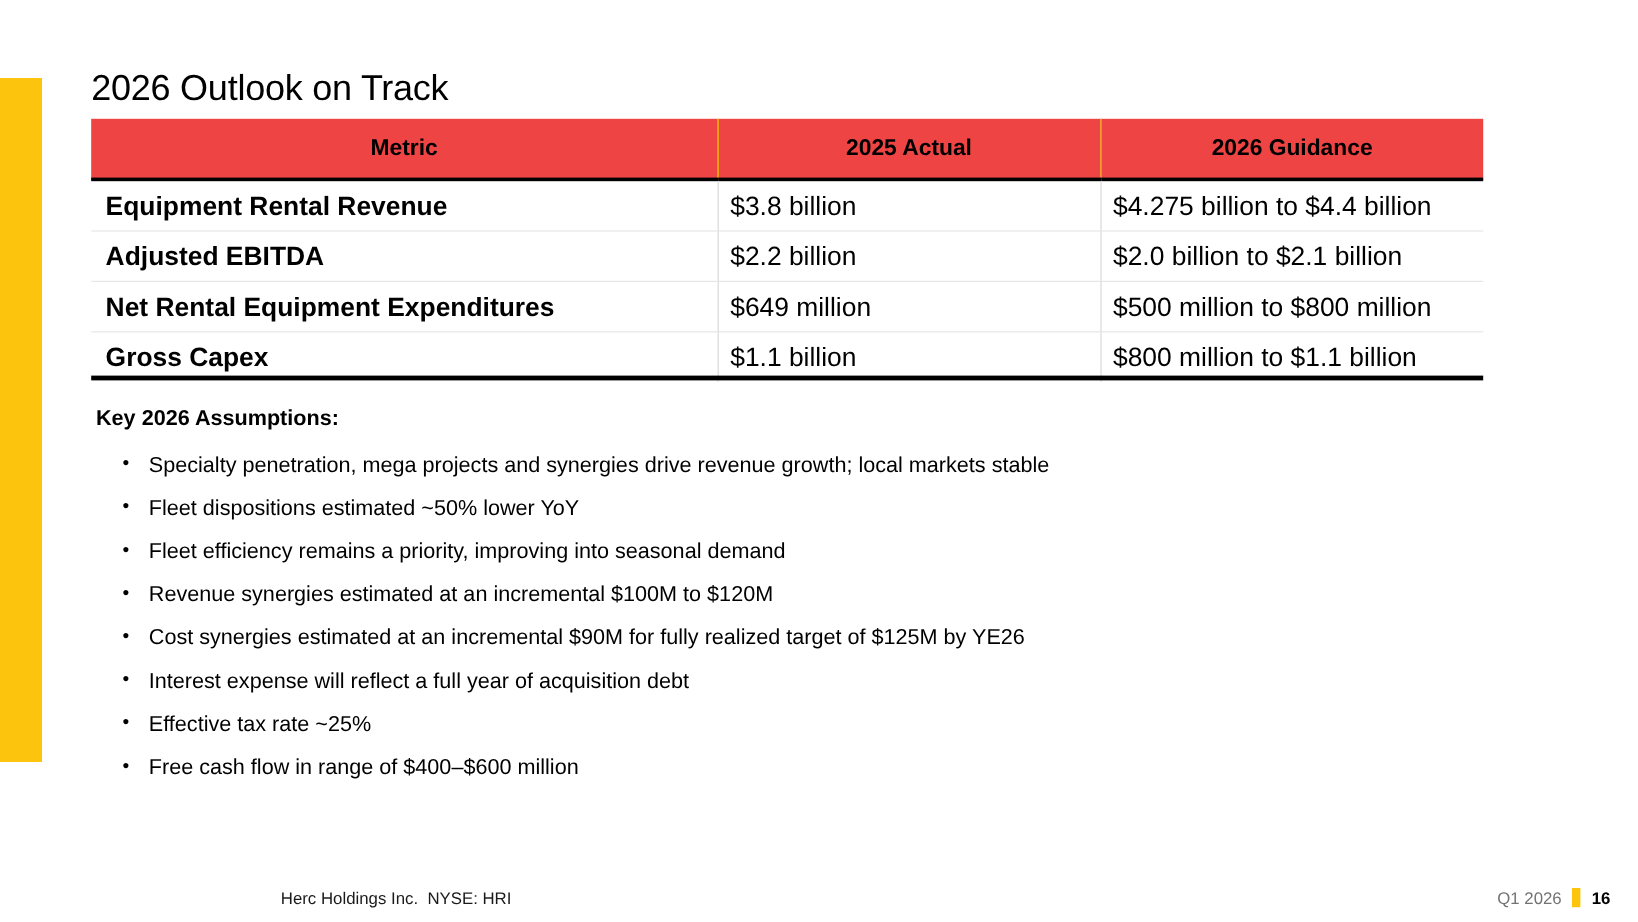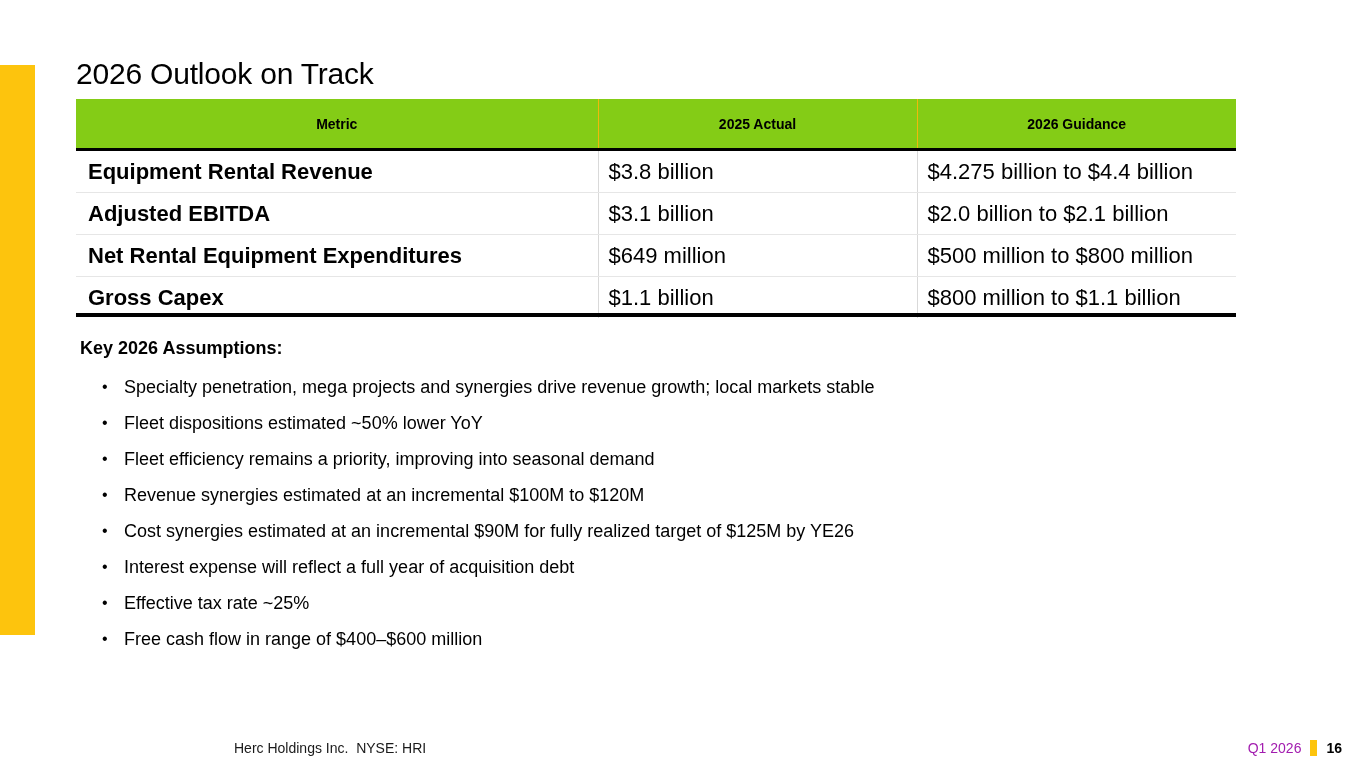--- a/index.html
+++ b/index.html
@@ -46,22 +46,22 @@
     top: 99px;
     width: 1160px;
     border-collapse: collapse;
     table-layout: fixed;
   }
   #guidance-table col.c-metric  { width: 522px; }
   #guidance-table col.c-actual  { width: 319px; }
   #guidance-table col.c-guide   { width: 319px; }
 
   #guidance-table thead th {
-    background: #84cc16;
-    font-size: 14px;
+    background: #ef4444;
+    font-size: 19px;
     font-weight: bold;
     text-align: center;
     height: 49px;
     padding: 0;
     border-right: 1px solid #f0b90b;
     border-bottom: 3px solid #000;
   }
   #guidance-table thead th:last-child { border-right: none; }
 
   #guidance-table tbody td {
@@ -180,21 +180,21 @@
   #footer-right {
     position: absolute;
     right: 23px;
     top: 738px;
     display: flex;
     align-items: center;
     gap: 0;
     font-size: 14px;
     line-height: 20px;
   }
-  #footer-period { color: #a21caf; }
+  #footer-period { color: #737373; }
   #footer-sep {
     display: inline-block;
     width: 7px;
     height: 16px;
     background: #FDC40D;
     margin: 0 9px;
   }
   #footer-page {
     font-weight: bold;
     color: #000;
@@ -222,21 +222,21 @@
     </tr>
   </thead>
   <tbody>
     <tr>
       <td class="metric-cell">Equipment Rental Revenue</td>
       <td class="value-cell">$3.8 billion</td>
       <td class="value-cell">$4.275 billion to $4.4 billion</td>
     </tr>
     <tr>
       <td class="metric-cell">Adjusted EBITDA</td>
-      <td class="value-cell">$3.1 billion</td>
+      <td class="value-cell">$2.2 billion</td>
       <td class="value-cell">$2.0 billion to $2.1 billion</td>
     </tr>
     <tr>
       <td class="metric-cell">Net Rental Equipment Expenditures</td>
       <td class="value-cell">$649 million</td>
       <td class="value-cell">$500 million to $800 million</td>
     </tr>
     <tr>
       <td class="metric-cell">Gross Capex</td>
       <td class="value-cell">$1.1 billion</td>

